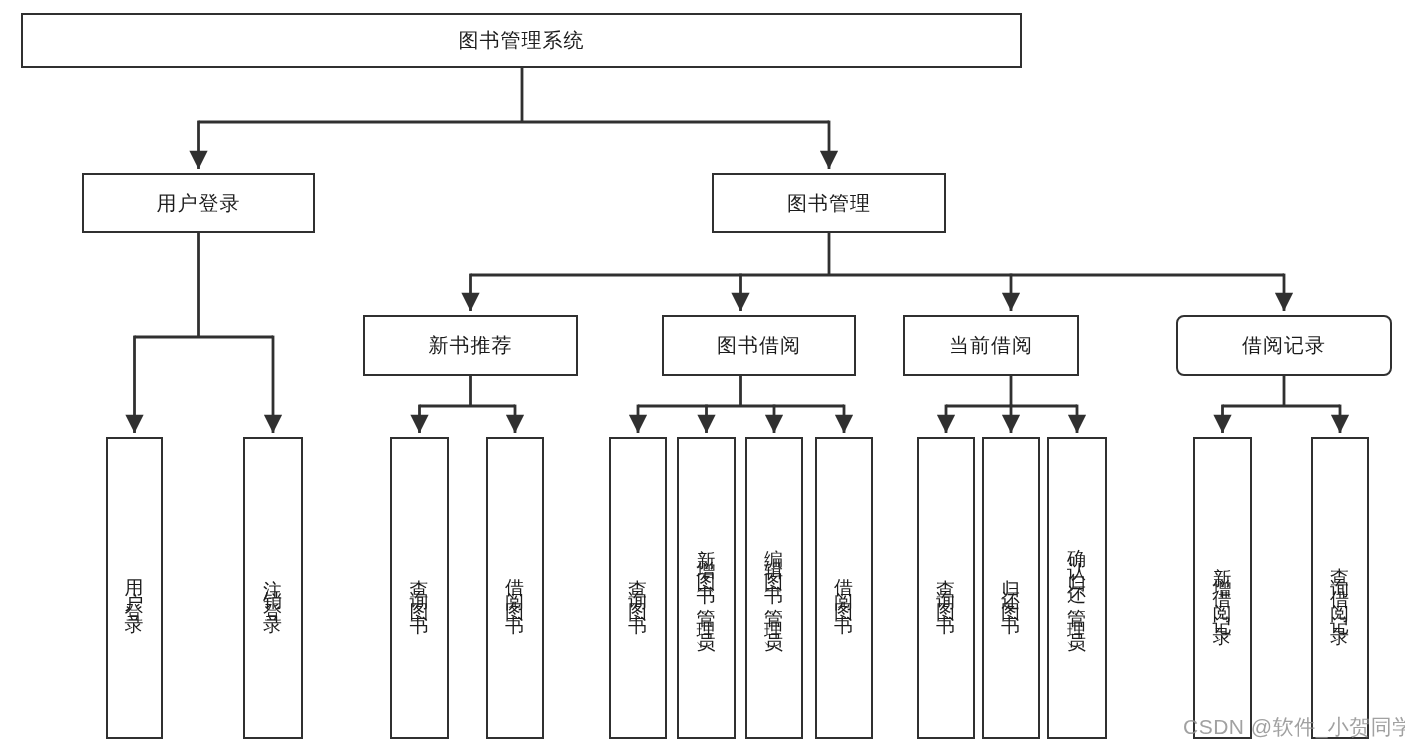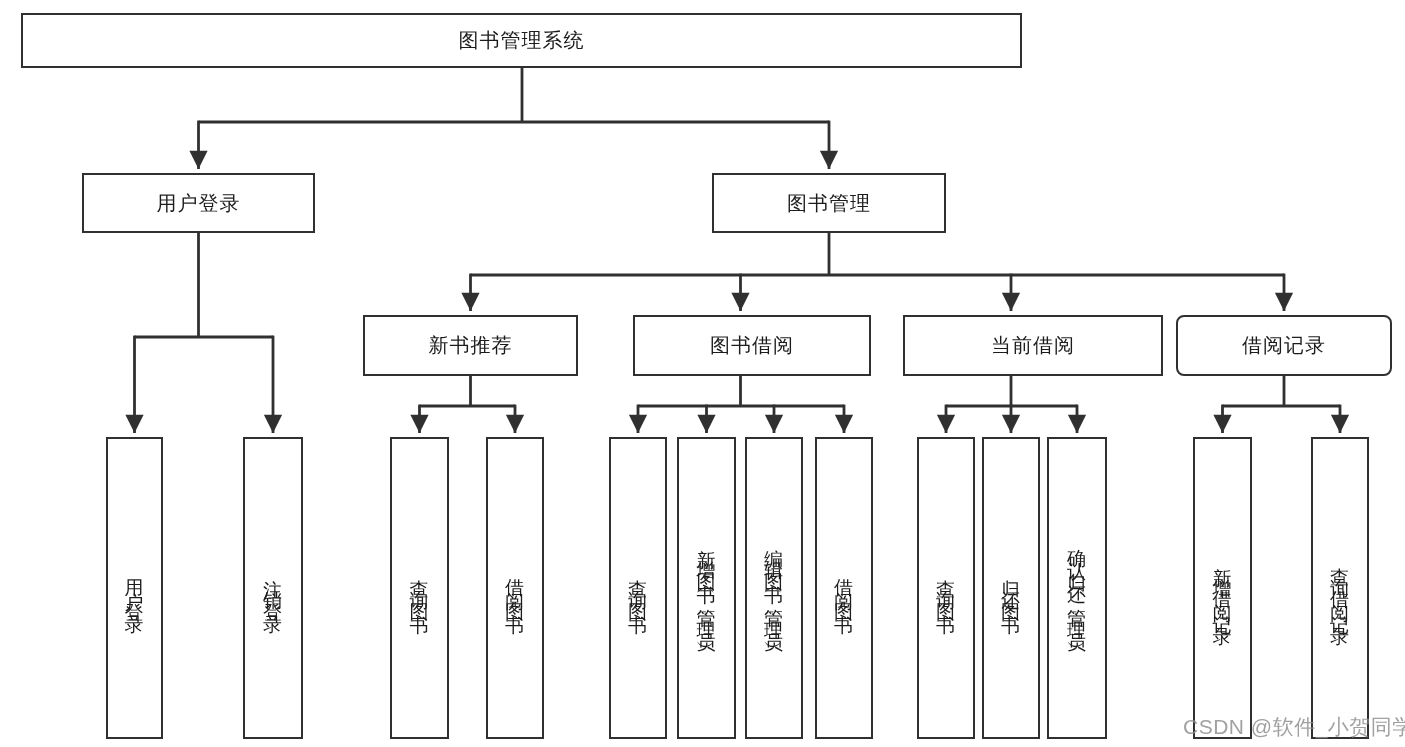--- a/index.html
+++ b/index.html
@@ -32,22 +32,22 @@
     font-size: 20px;
     letter-spacing: 1px;
     white-space: nowrap;
     color: #1c1c1c;
   }
   .node.root  { left: 21px;  top: 13px;  width: 1001px; height: 55px; }
   .node.l1a   { left: 82px;  top: 173px; width: 233px;  height: 60px; }
   .node.l1b   { left: 712px; top: 173px; width: 234px;  height: 60px; }
   .node.l2    { top: 315px; height: 61px; }
   .node.l2a   { left: 363px;  width: 215px; }
-  .node.l2b   { left: 633px;  width: 238px; }
-  .node.l2c   { left: 903px;  width: 260px; }
+  .node.l2b   { left: 662px;  width: 194px; }
+  .node.l2c   { left: 903px;  width: 176px; }
   .node.l2d   { left: 1176px; width: 216px; border-radius: 8px; }
   .node.leaf  { top: 437px; height: 302px; }
   .vtext {
     writing-mode: vertical-rl;
     text-orientation: mixed;
     font-size: 19px;
     line-height: 1;
     letter-spacing: 12px;
     color: #1c1c1c;
     white-space: nowrap;

